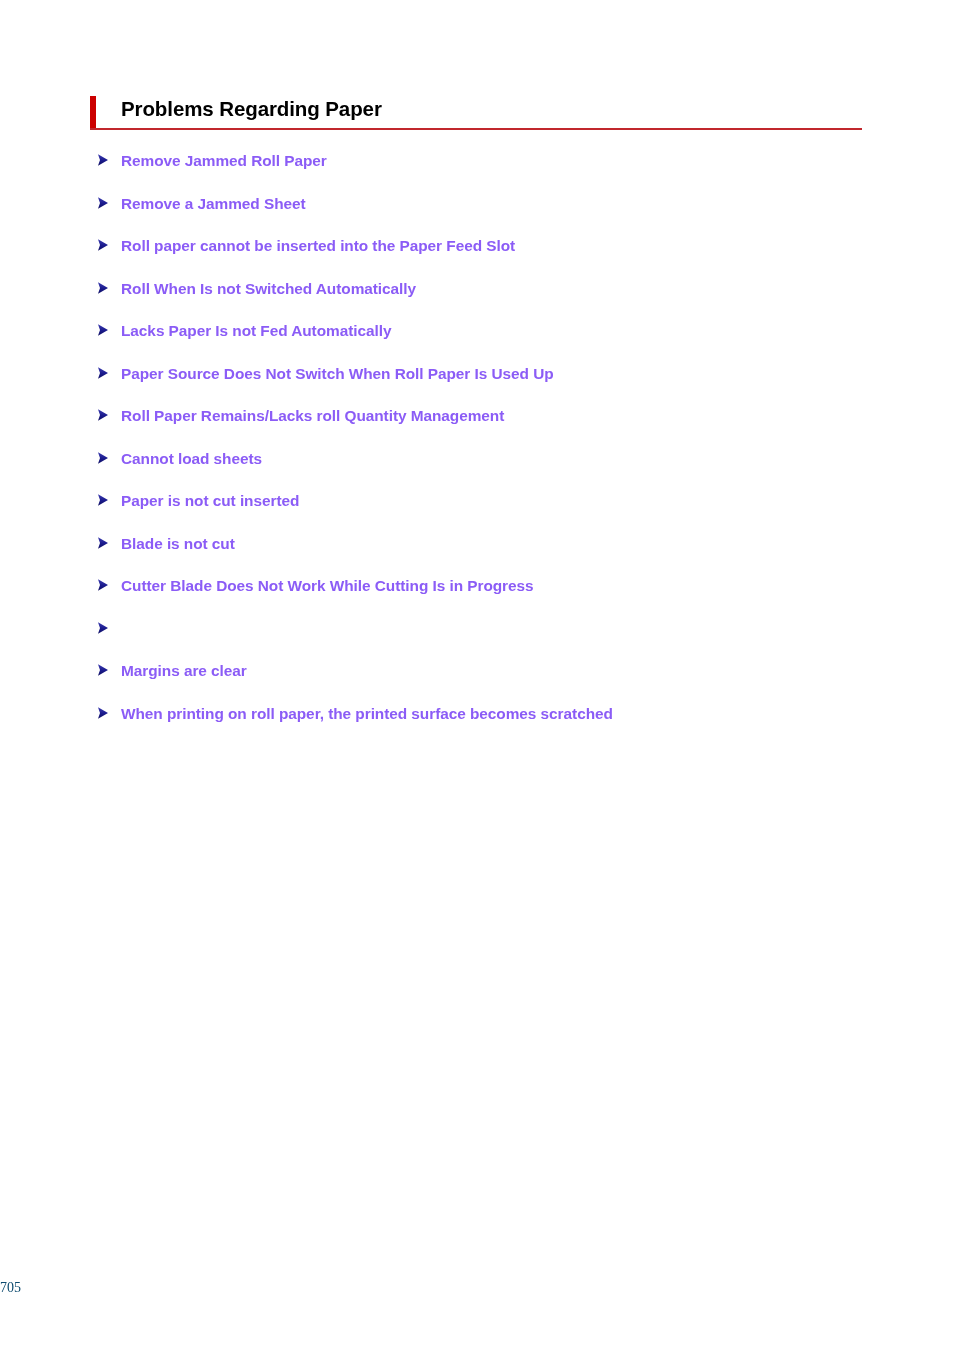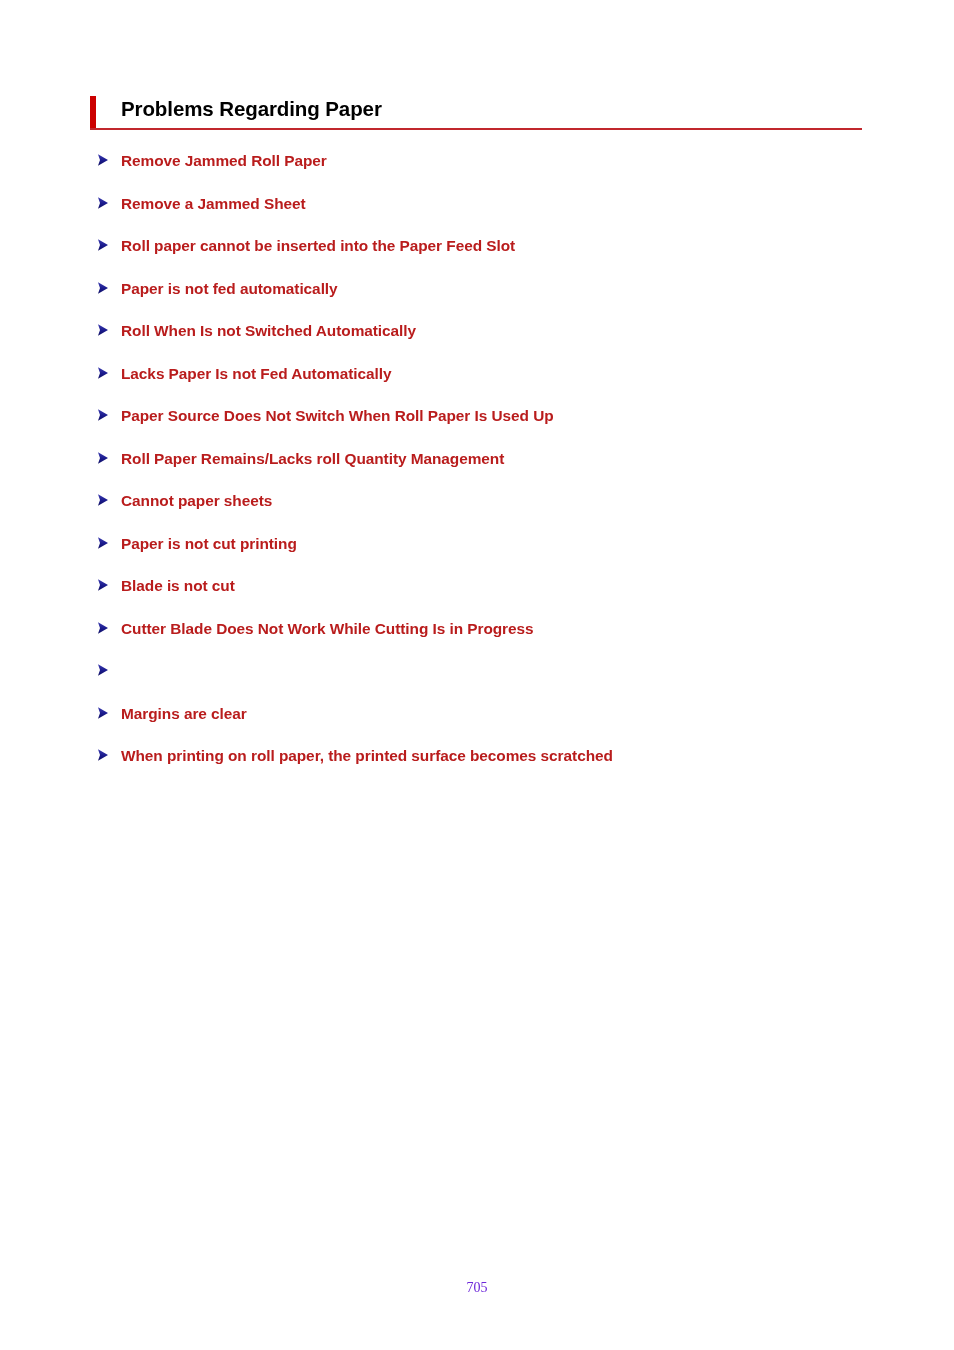--- a/index.html
+++ b/index.html
@@ -82,36 +82,36 @@
     display: block;
     position: relative;
     top: 3px;
   }
   .bullet-icon svg {
     display: block;
   }
   .link-label {
     font-size: 15.4px;
     font-weight: bold;
-    color: #b91c1c;
+    color: #8b5cf6;
     line-height: 21px;
     white-space: nowrap;
     letter-spacing: -0.05px;
   }
 
   
   .page-number {
     position: absolute;
     left: 0;
     top: 1280px;
     width: 954px;
-    text-align: center;
+    text-align: left;
     font-family: "Liberation Serif", serif;
     font-size: 14px;
-    color: #6d28d9;
+    color: #0c4a6e;
   }
 </style>
 </head>
 <body>
 
 <div id="page">
 
   <div class="title-block">
     <div class="title-bar"></div>
     <div class="title-text">Problems Regarding Paper</div>
@@ -161,35 +161,20 @@
             </defs>
             <path d="M2 1.2 L12 7 L2 12.8 L4 7 Z" fill="url(#bg2)"></path>
           </svg>
         </span>
         <span class="link-label">Roll paper cannot be inserted into the Paper Feed Slot</span>
       </li>
       <li class="link-item">
         <span class="bullet-icon">
           <svg width="14" height="14" viewBox="0 0 14 14" xmlns="http://www.w3.org/2000/svg">
             <defs>
-              <linearGradient id="bg3" x1="0" y1="0" x2="0" y2="1">
-                <stop offset="0%" stop-color="#3b3bb0"></stop>
-                <stop offset="55%" stop-color="#1a1a8c"></stop>
-                <stop offset="100%" stop-color="#101060"></stop>
-              </linearGradient>
-            </defs>
-            <path d="M2 1.2 L12 7 L2 12.8 L4 7 Z" fill="url(#bg3)"></path>
-          </svg>
-        </span>
-        <span class="link-label">Paper is not fed automatically</span>
-      </li>
-      <li class="link-item">
-        <span class="bullet-icon">
-          <svg width="14" height="14" viewBox="0 0 14 14" xmlns="http://www.w3.org/2000/svg">
-            <defs>
               <linearGradient id="bg4" x1="0" y1="0" x2="0" y2="1">
                 <stop offset="0%" stop-color="#3b3bb0"></stop>
                 <stop offset="55%" stop-color="#1a1a8c"></stop>
                 <stop offset="100%" stop-color="#101060"></stop>
               </linearGradient>
             </defs>
             <path d="M2 1.2 L12 7 L2 12.8 L4 7 Z" fill="url(#bg4)"></path>
           </svg>
         </span>
         <span class="link-label">Roll When Is not Switched Automatically</span>
@@ -245,36 +230,36 @@
             <defs>
               <linearGradient id="bg8" x1="0" y1="0" x2="0" y2="1">
                 <stop offset="0%" stop-color="#3b3bb0"></stop>
                 <stop offset="55%" stop-color="#1a1a8c"></stop>
                 <stop offset="100%" stop-color="#101060"></stop>
               </linearGradient>
             </defs>
             <path d="M2 1.2 L12 7 L2 12.8 L4 7 Z" fill="url(#bg8)"></path>
           </svg>
         </span>
-        <span class="link-label">Cannot paper sheets</span>
+        <span class="link-label">Cannot load sheets</span>
       </li>
       <li class="link-item">
         <span class="bullet-icon">
           <svg width="14" height="14" viewBox="0 0 14 14" xmlns="http://www.w3.org/2000/svg">
             <defs>
               <linearGradient id="bg9" x1="0" y1="0" x2="0" y2="1">
                 <stop offset="0%" stop-color="#3b3bb0"></stop>
                 <stop offset="55%" stop-color="#1a1a8c"></stop>
                 <stop offset="100%" stop-color="#101060"></stop>
               </linearGradient>
             </defs>
             <path d="M2 1.2 L12 7 L2 12.8 L4 7 Z" fill="url(#bg9)"></path>
           </svg>
         </span>
-        <span class="link-label">Paper is not cut printing</span>
+        <span class="link-label">Paper is not cut inserted</span>
       </li>
       <li class="link-item">
         <span class="bullet-icon">
           <svg width="14" height="14" viewBox="0 0 14 14" xmlns="http://www.w3.org/2000/svg">
             <defs>
               <linearGradient id="bg10" x1="0" y1="0" x2="0" y2="1">
                 <stop offset="0%" stop-color="#3b3bb0"></stop>
                 <stop offset="55%" stop-color="#1a1a8c"></stop>
                 <stop offset="100%" stop-color="#101060"></stop>
               </linearGradient>

